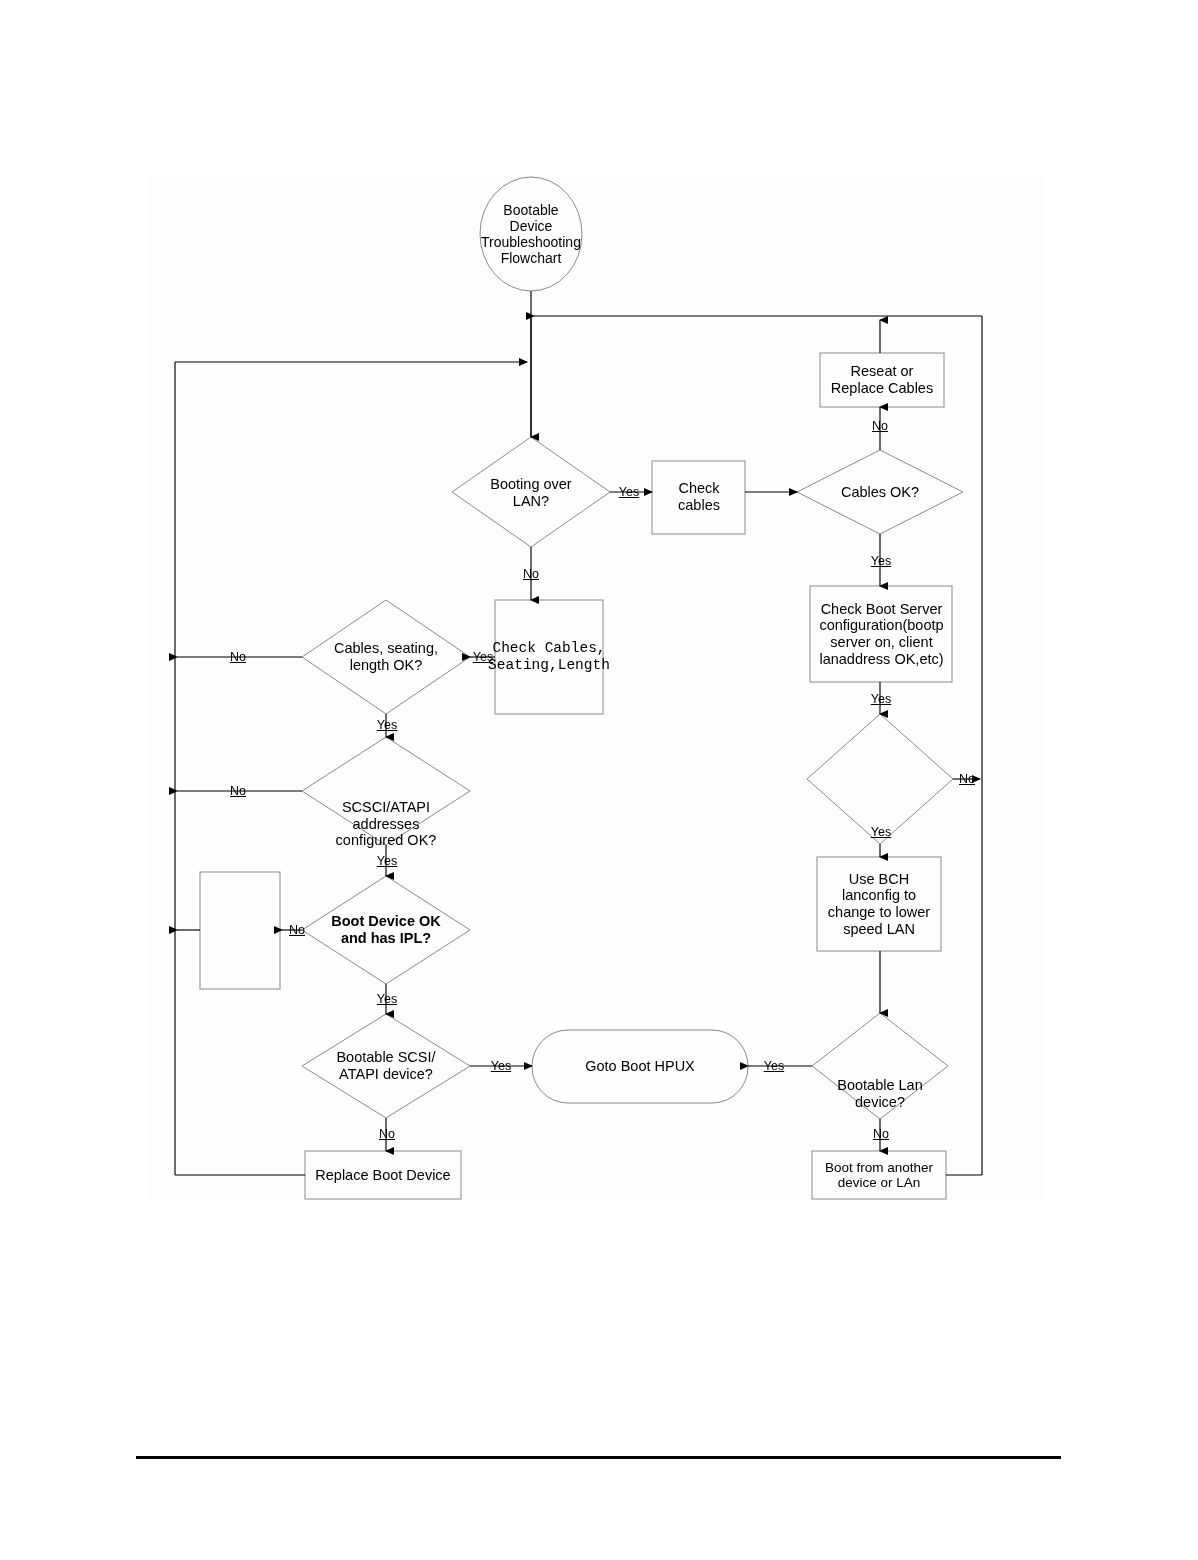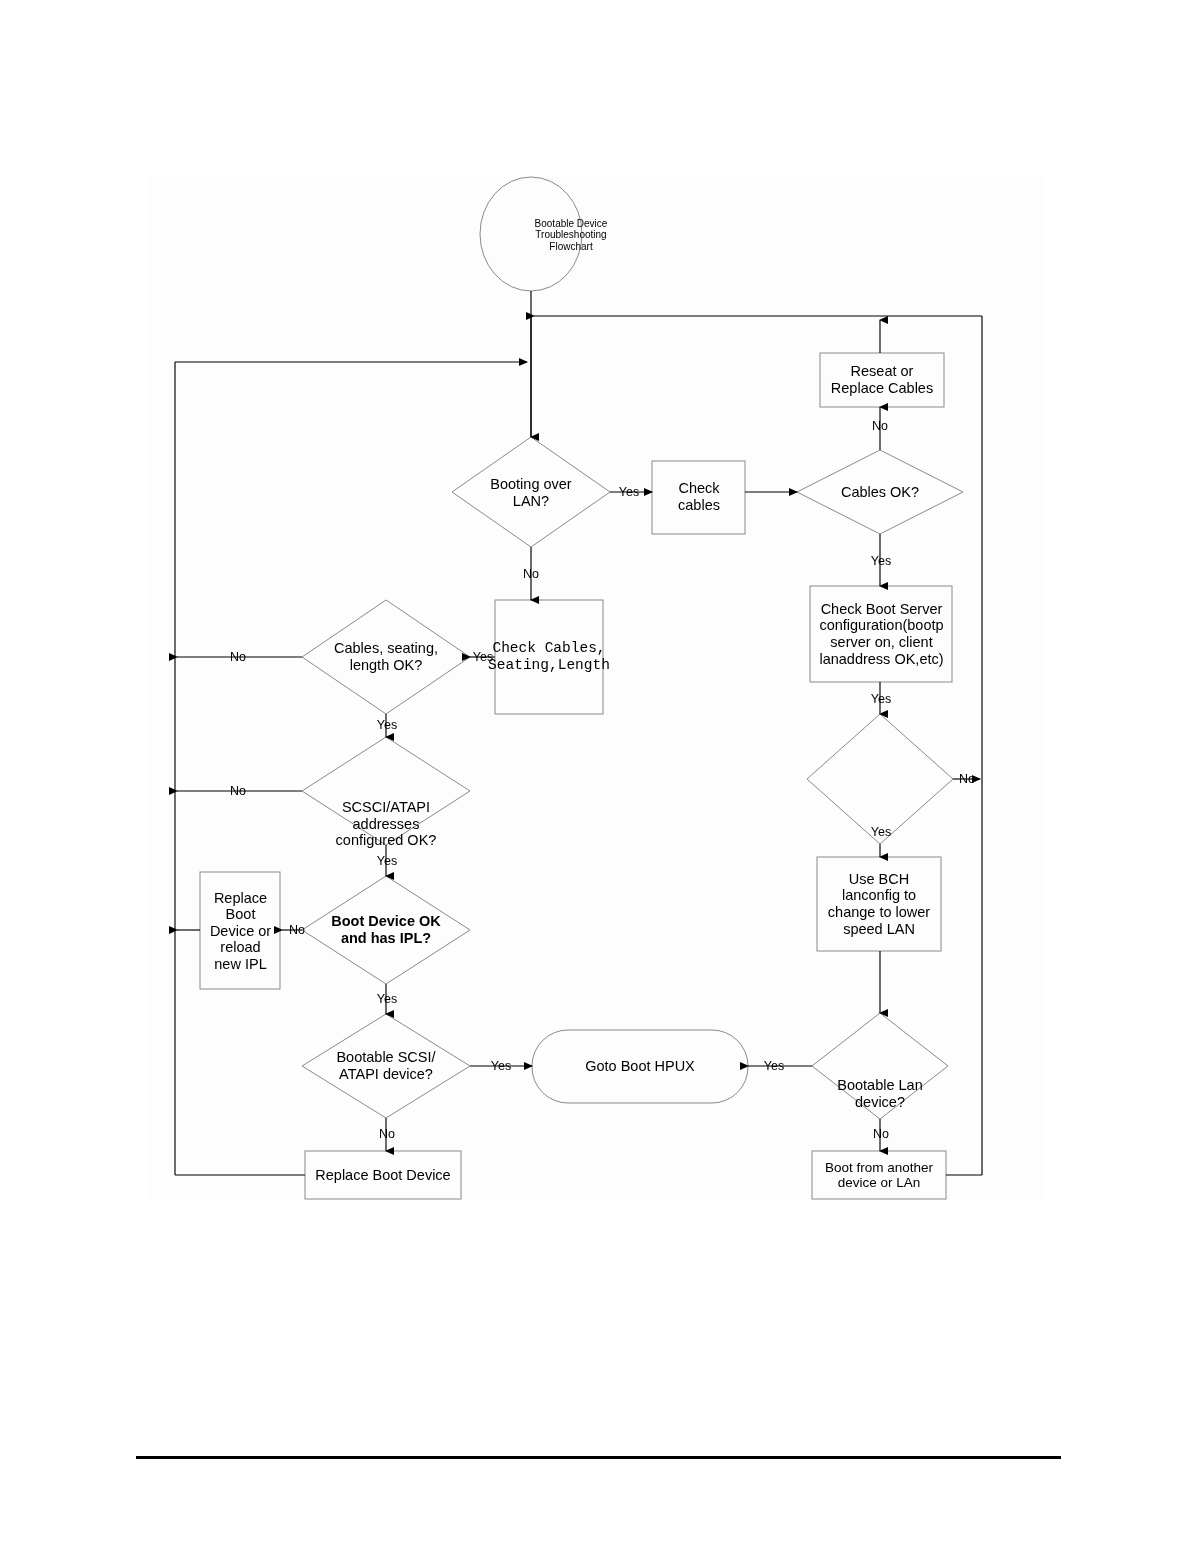--- a/index.html
+++ b/index.html
@@ -37,24 +37,25 @@
   }
   .edge-label {
     position: absolute;
     display: flex;
     align-items: center;
     justify-content: center;
     text-align: center;
     color: #000000;
     font-size: 12.5px;
     line-height: 1;
+    text-decoration: underline;
   }
   .t13 { font-size: 13.5px; }
   .t14 { font-size: 14.5px; }
-  .t10 { font-size: 10px; padding-left: 40px; }
+  .t10 { font-size: 14px; }
   .footer-rule {
     position: absolute;
     left: 136px;
     top: 1456px;
     width: 925px;
     height: 3px;
     background: #000000;
   }
   .canvas-bg {
     position: absolute;
@@ -212,25 +213,20 @@
   <div class="node-label t14" style="left:495px; top:634px; width:108px; height:46px;font-family:Liberation Mono, monospace;">Check Cables,
 Seating,Length</div>
 
   <div class="node-label t14" style="left:304px; top:790px; width:164px; height:68px;">SCSCI/ATAPI
 addresses
 configured OK?</div>
 
   <div class="node-label t14" style="left:306px; top:907px; width:160px; height:46px;font-weight:bold;">Boot Device OK
 and has IPL?</div>
 
-  <div class="node-label t14" style="left:202px; top:880px; width:77px; height:102px;">Replace
-Boot
-Device or
-reload
-new IPL</div>
 
   <div class="node-label t14" style="left:306px; top:1043px; width:160px; height:46px;">Bootable SCSI/
 ATAPI device?</div>
 
   <div class="node-label t14" style="left:307px; top:1162px; width:152px; height:26px;">Replace Boot Device</div>
 
   <div class="node-label t14" style="left:534px; top:1053px; width:212px; height:26px;">Goto Boot HPUX</div>
 
   <div class="edge-label" style="left:613px; top:483px; width:32px; height:18px;">Yes</div>
 

